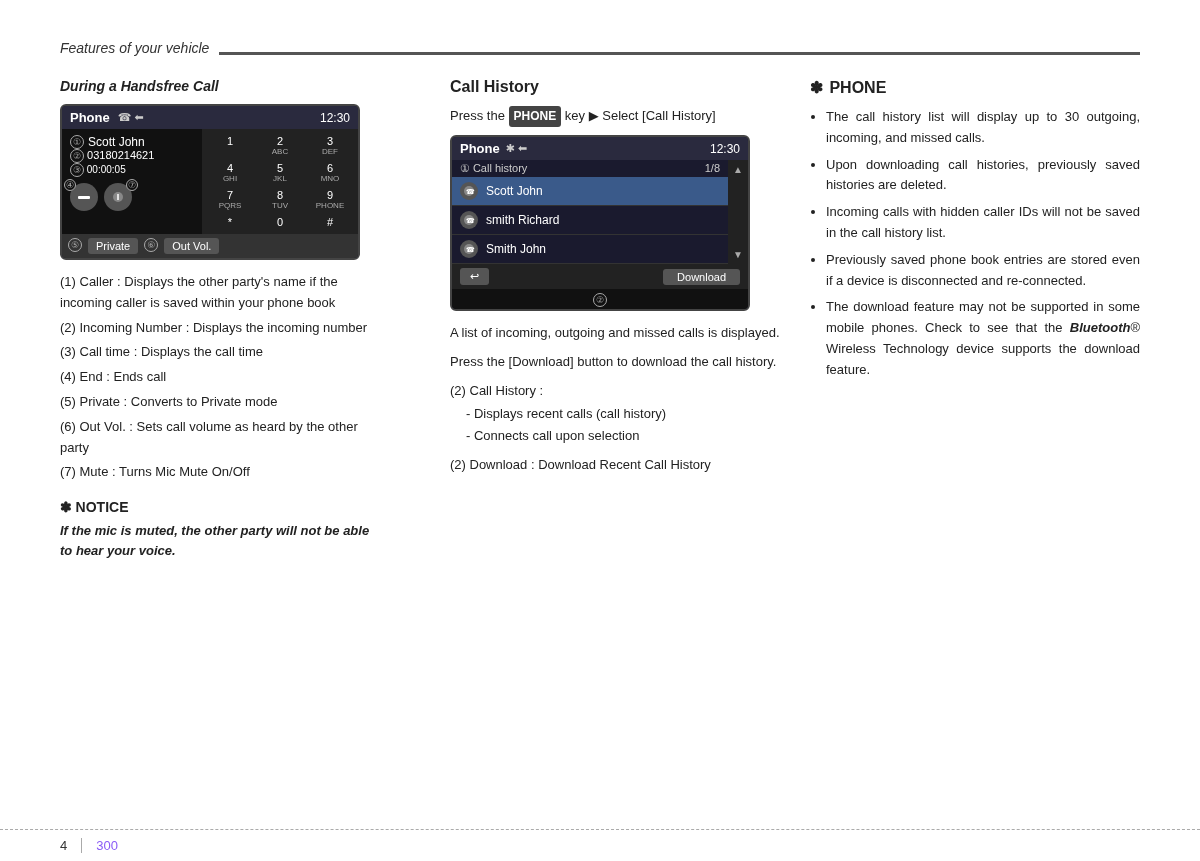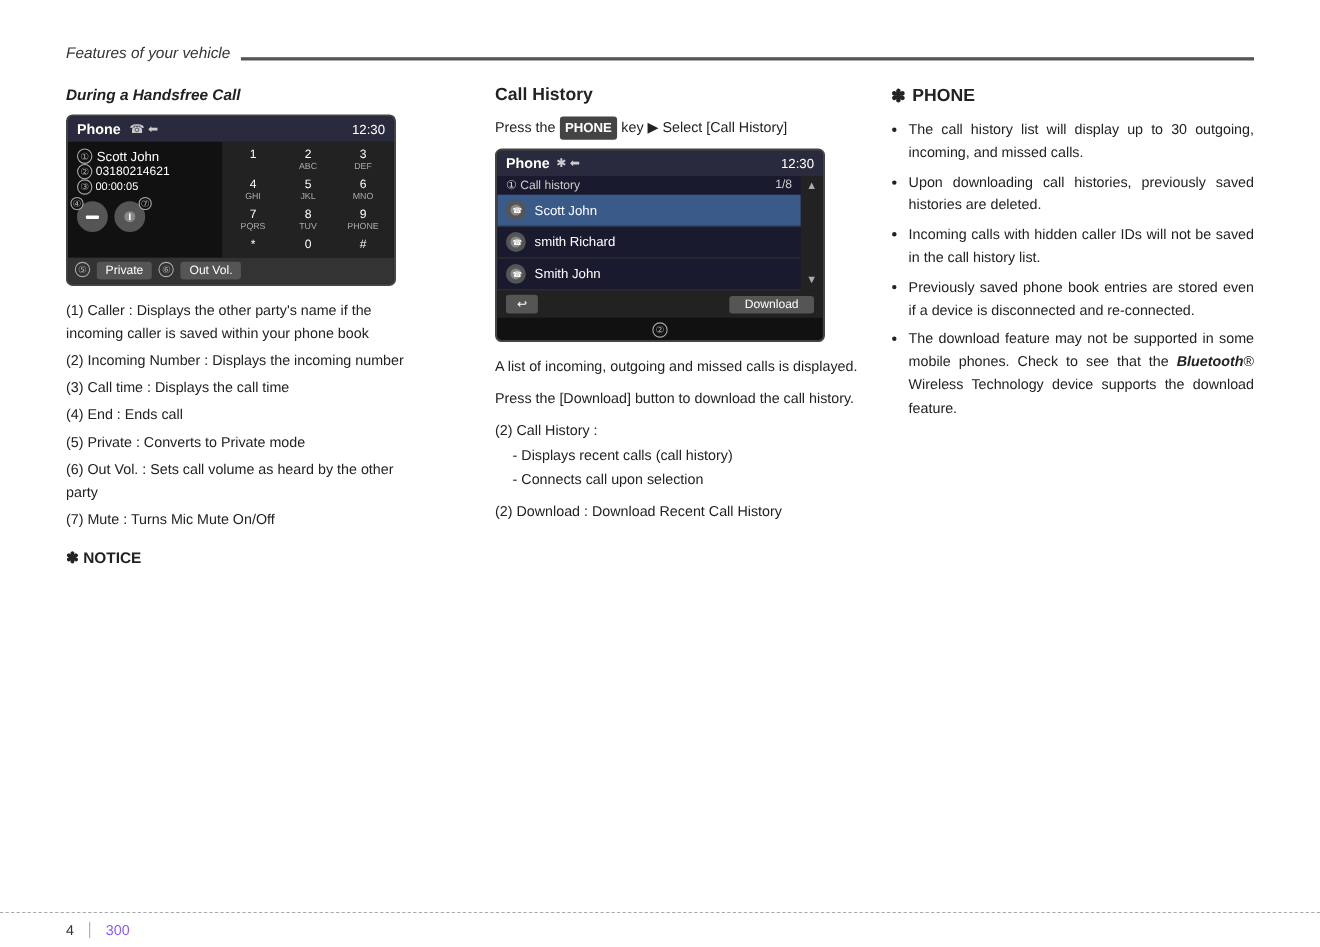--- a/index.html
+++ b/index.html
@@ -457,20 +457,21 @@
         <li>(2) Incoming Number : Displays the incoming number</li>
         <li>(3) Call time : Displays the call time</li>
         <li>(4) End : Ends call</li>
         <li>(5) Private : Converts to Private mode</li>
         <li>(6) Out Vol. : Sets call volume as heard by the other party</li>
         <li>(7) Mute : Turns Mic Mute On/Off</li>
       </ul>
 
       <div class="notice-section">
         <div class="notice-header">✽ NOTICE</div>
+        <div class="notice-text">If the mic is muted, the other party will not be able to hear your voice.</div>
       </div>
     </div>
 
     <div class="col-middle">
       <div class="section-title-bold">Call History</div>
 
       <p class="body-text">
         Press the <span class="phone-key-badge">PHONE</span> key ▶ Select [Call History]
       </p>
 

